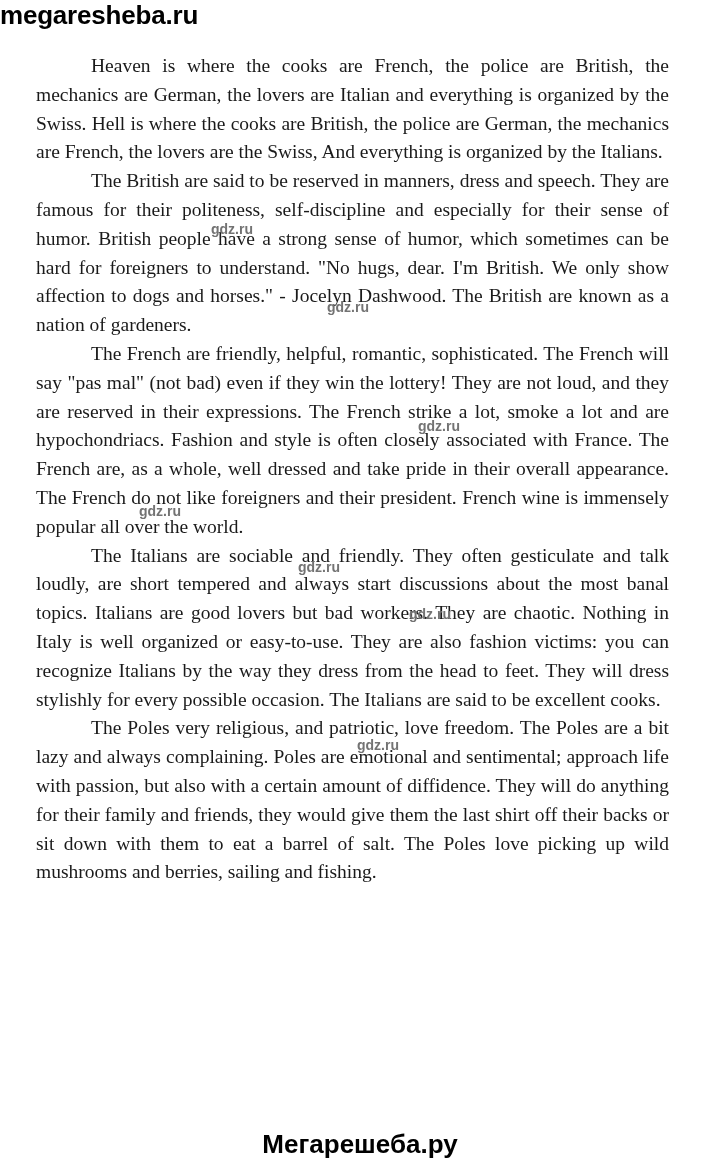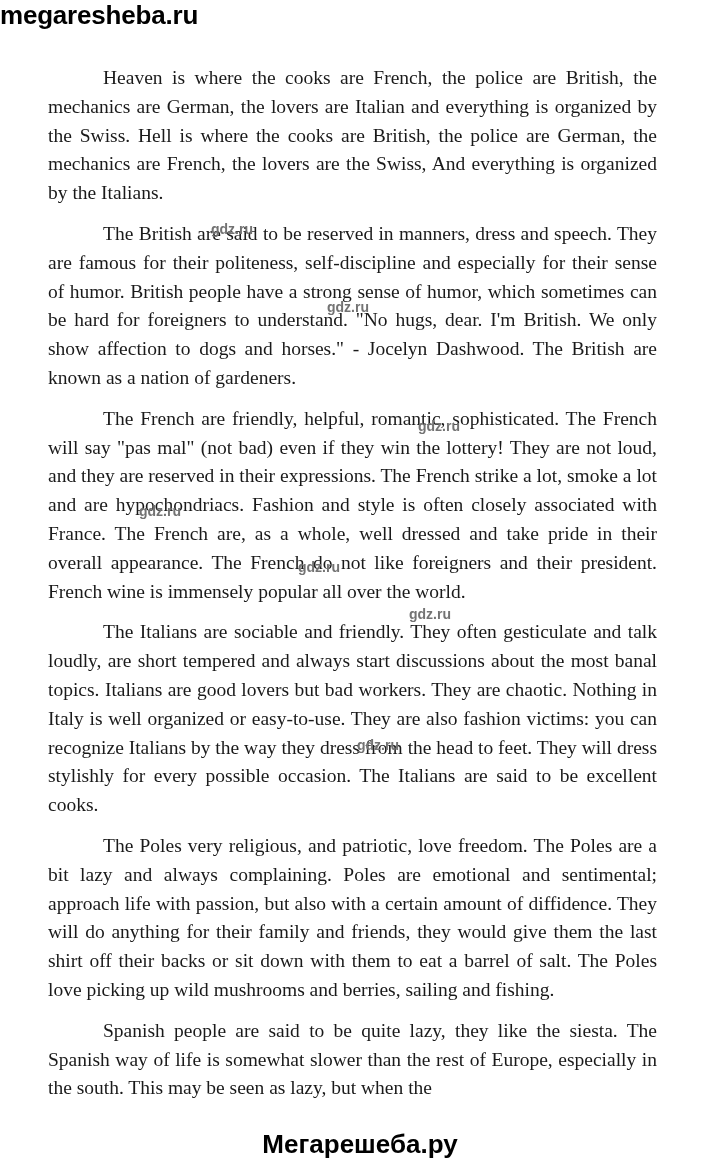--- a/index.html
+++ b/index.html
@@ -44,21 +44,21 @@
       top: 52px;
       left: 36px;
       width: 633px;
       font-family: "Liberation Serif", serif;
       font-size: 19.5px;
       line-height: 28.8px;
       color: #1a1a1a;
       text-align: justify;
     }
     .content p {
-      margin: 12px;
+      margin: 0;
       text-indent: 55px;
     }
     .watermark {
       position: absolute;
       font-family: "Liberation Sans", sans-serif;
       font-weight: bold;
       font-size: 14px;
       line-height: 14px;
       color: #737373;
     }
@@ -67,21 +67,20 @@
 <body>
 
 <div class="site-header">megaresheba.ru</div>
 
 <div class="content">
   <p>Heaven is where the cooks are French, the police are British, the mechanics are German, the lovers are Italian and everything is organized by the Swiss. Hell is where the cooks are British, the police are German, the mechanics are French, the lovers are the Swiss, And everything is organized by the Italians.</p>
   <p>The British are said to be reserved in manners, dress and speech. They are famous for their politeness, self-discipline and especially for their sense of humor. British people have a strong sense of humor, which sometimes can be hard for foreigners to understand. "No hugs, dear. I'm British. We only show affection to dogs and horses." - Jocelyn Dashwood. The British are known as a nation of gardeners.</p>
   <p>The French are friendly, helpful, romantic, sophisticated. The French will say "pas mal" (not bad) even if they win the lottery! They are not loud, and they are reserved in their expressions. The French strike a lot, smoke a lot and are hypochondriacs. Fashion and style is often closely associated with France. The French are, as a whole, well dressed and take pride in their overall appearance. The French do not like foreigners and their president. French wine is immensely popular all over the world.</p>
   <p>The Italians are sociable and friendly. They often gesticulate and talk loudly, are short tempered and always start discussions about the most banal topics. Italians are good lovers but bad workers. They are chaotic. Nothing in Italy is well organized or easy-to-use. They are also fashion victims: you can recognize Italians by the way they dress from the head to feet. They will dress stylishly for every possible occasion.  The Italians are said to be excellent cooks.</p>
   <p>The Poles very religious, and patriotic, love freedom. The Poles are a bit lazy and always complaining. Poles are emotional and sentimental; approach life with passion, but also with a certain amount of diffidence. They will do anything for their family and friends, they would give them the last shirt off their backs or sit down with them to eat a barrel of salt. The Poles love picking up wild mushrooms and berries, sailing and fishing.</p>
-  <p>Spanish people are said to be quite lazy, they like the siesta. The Spanish way of life is somewhat slower than the rest of Europe, especially in the south. This may be seen as lazy, but when the</p>
 </div>
 
 <div class="watermark" style="left:211px;top:222px;">gdz.ru</div>
 <div class="watermark" style="left:327px;top:300px;">gdz.ru</div>
 <div class="watermark" style="left:418px;top:419px;">gdz.ru</div>
 <div class="watermark" style="left:139px;top:504px;">gdz.ru</div>
 <div class="watermark" style="left:298px;top:560px;">gdz.ru</div>
 <div class="watermark" style="left:409px;top:607px;">gdz.ru</div>
 <div class="watermark" style="left:357px;top:738px;">gdz.ru</div>
 

